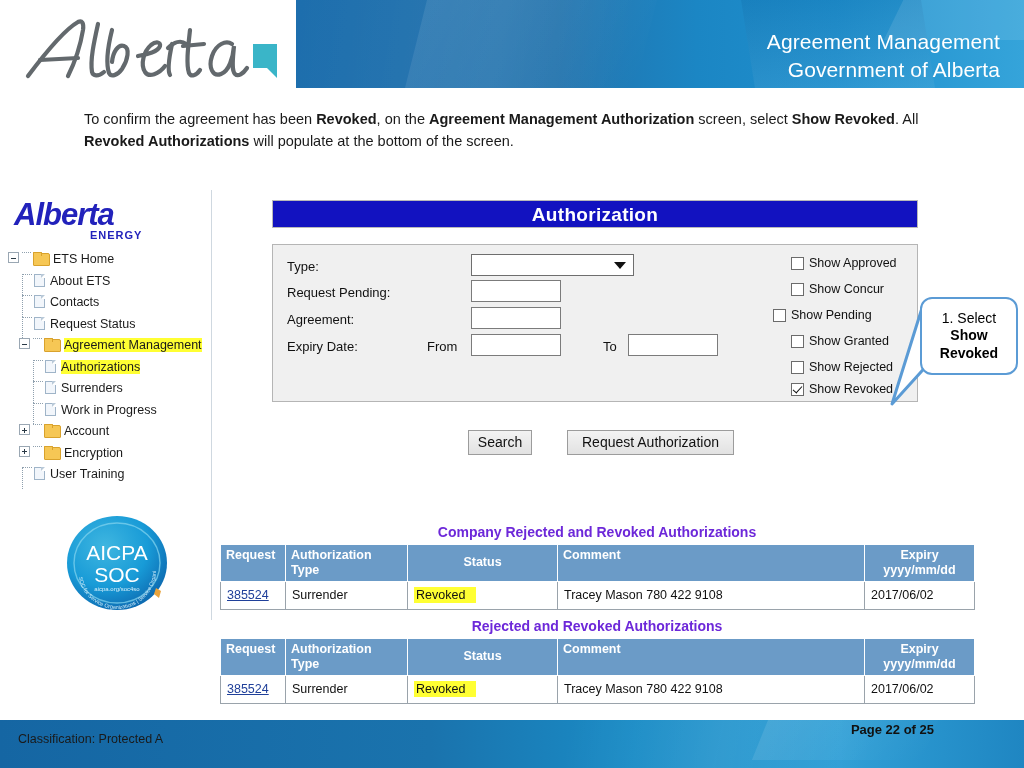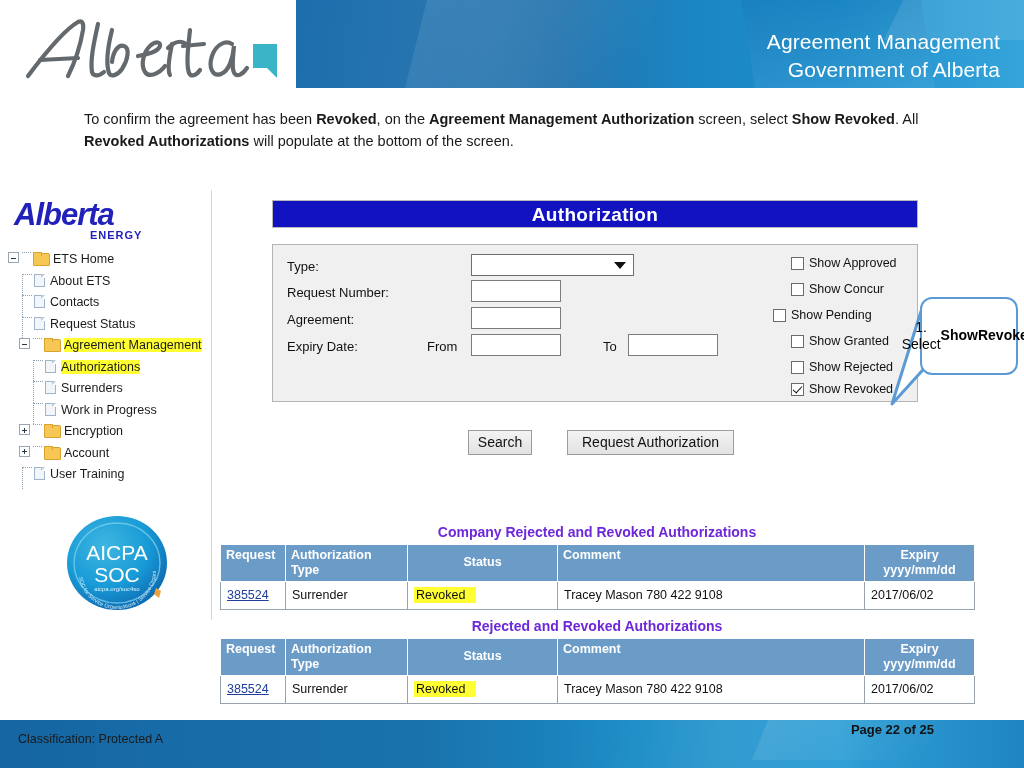--- a/index.html
+++ b/index.html
@@ -144,21 +144,21 @@
     background:linear-gradient(#f3f3f3,#e2e2e2);
     border:1px solid #9c9c9c; color:#111; font-size:14px;
     text-align:center; cursor:pointer;
   }
 
   
   #callout {
     position:absolute; left:920px; top:297px; width:98px; height:78px;
     border:2.5px solid #5b9bd5; border-radius:12px; background:#ffffff;
     color:#000; font-size:14px; line-height:1.25; text-align:center;
-    display:flex; align-items:center; justify-content:center;
+    display:flex; flex-direction:column; align-items:center; justify-content:center;
     z-index:6;
   }
   #callout b { font-weight:bold; }
   #callout-arrow { position:absolute; left:830px; top:290px; width:120px; height:120px; z-index:5; }
 
   
   .tbl-wrap { position:absolute; width:754px; left:220px; }
   .tbl-cap {
     text-align:center; font-size:14px; font-weight:bold; color:#6d28d9;
     margin-bottom:4px;
@@ -310,29 +310,29 @@
       <span class="dots"></span>
       <span class="page"></span>
       <span class="tlabel">Work in Progress</span>
     </div>
 
     <div class="tnode">
       <span style="width:11px;flex:none"></span>
       <span class="pm plus"></span>
       <span class="dots"></span>
       <span class="folder"></span>
-      <span class="tlabel">Encryption</span>
+      <span class="tlabel">Account</span>
     </div>
 
     <div class="tnode">
       <span style="width:11px;flex:none"></span>
       <span class="pm plus"></span>
       <span class="dots"></span>
       <span class="folder"></span>
-      <span class="tlabel">Account</span>
+      <span class="tlabel">Encryption</span>
     </div>
 
     <div class="tnode">
       <span style="width:14px;flex:none"></span>
       <span class="vline"></span>
       <span class="dots"></span>
       <span class="page"></span>
       <span class="tlabel">User Training</span>
     </div>
 
@@ -361,21 +361,21 @@
   </svg>
 </div>
 
 <div id="authpanel">
 
   <div class="auth-title">Authorization</div>
 
   <div class="auth-body">
 
     <div class="frm-label" style="left:14px; top:14px;">Type:</div>
-    <div class="frm-label" style="left:14px; top:40px;">Request Number:</div>
+    <div class="frm-label" style="left:14px; top:40px;">Request Pending:</div>
     <div class="frm-label" style="left:14px; top:67px;">Agreement:</div>
     <div class="frm-label" style="left:14px; top:94px;">Expiry Date:</div>
     <div class="frm-label" style="left:154px; top:94px;">From</div>
     <div class="frm-label" style="left:330px; top:94px;">To</div>
 
     <div class="frm-select" style="left:198px; top:9px; width:163px; height:22px;">
       <span class="caret"></span>
     </div>
     <div class="frm-box" style="left:198px; top:35px; width:90px; height:22px;"></div>
     <div class="frm-box" style="left:198px; top:62px; width:90px; height:22px;"></div>

